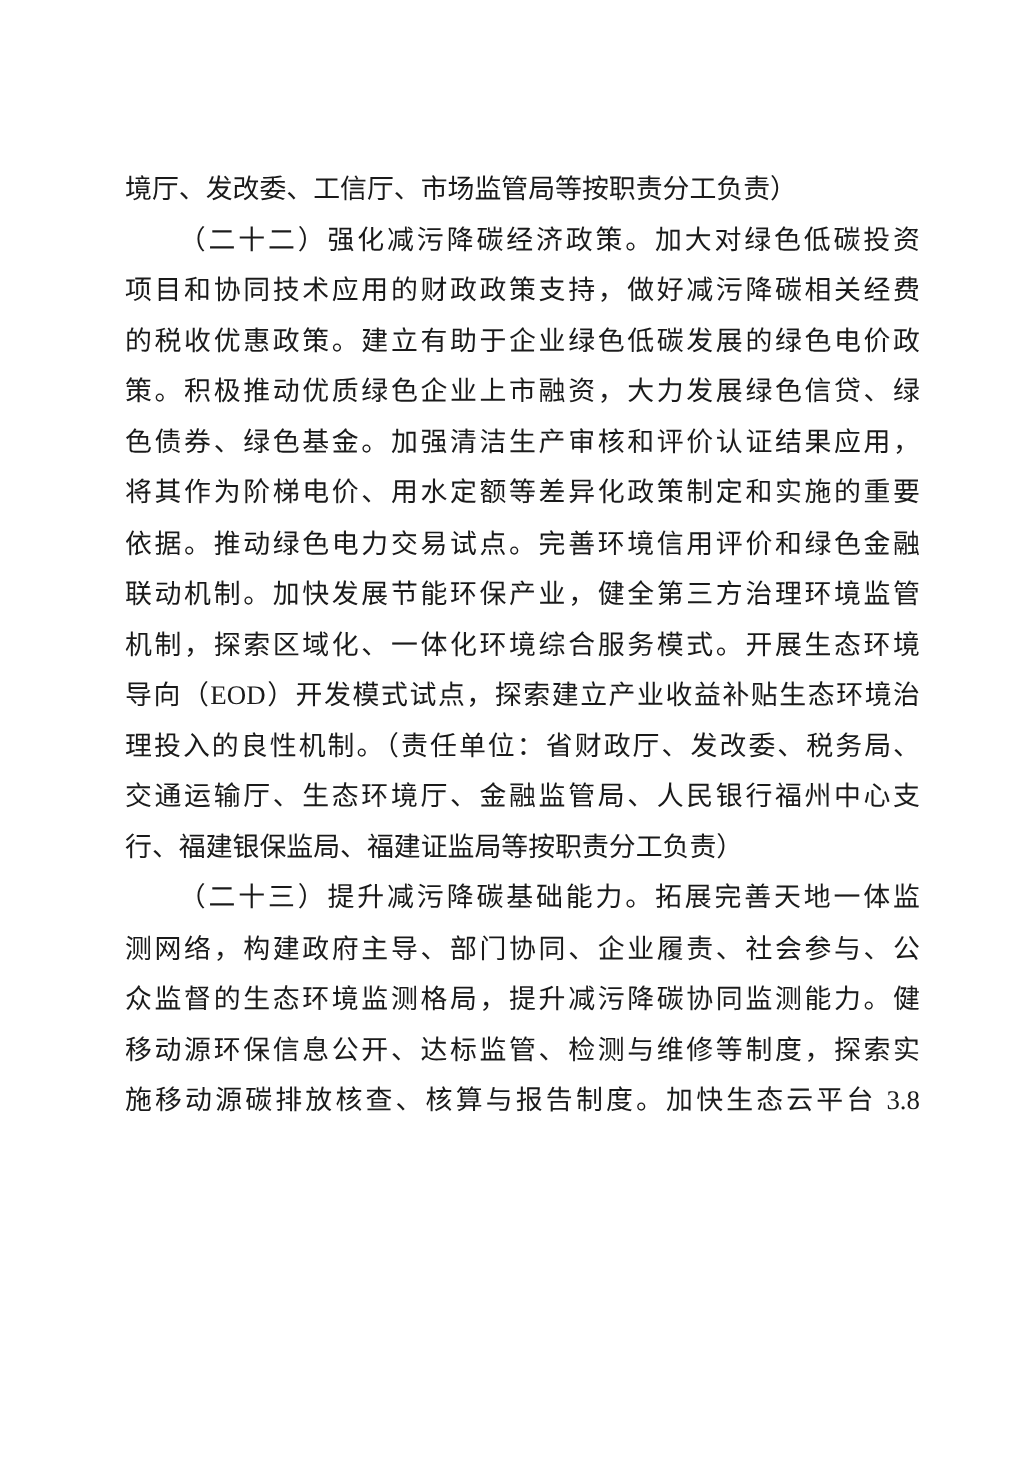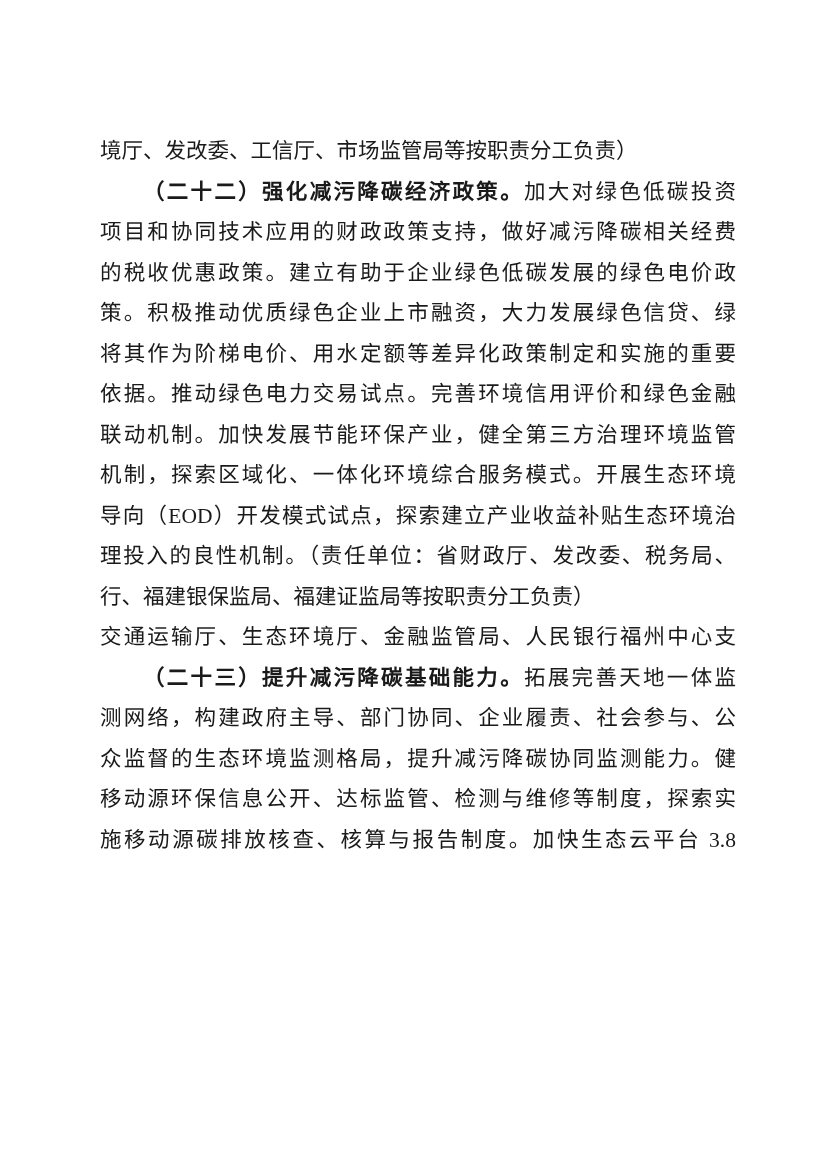--- a/index.html
+++ b/index.html
@@ -29,21 +29,21 @@
     overflow: hidden;
   }
   .line.justify {
     text-align: justify;
     text-align-last: justify;
   }
   .line.indent {
     text-indent: 43px;
   }
   .line b {
-    font-weight: 700;
+    font-weight: 400;
   }
   .footer {
     position: absolute;
     left: 126px;
     top: 1036px;
     font-size: 21px;
     line-height: 22px;
     word-spacing: 4px;
     color: #1a1a1a;
     margin-left: 26px;
@@ -52,28 +52,29 @@
 </head>
 <body>
 
 <div class="page">
   <div class="content" id="doc-body">
       <div class="line"><span>境厅、发改委、工信厅、市场监管局等按职责分工负责）</span></div>
       <div class="line justify indent"><b>（二十二）强化减污降碳经济政策。</b><span>加大对绿色低碳投资</span></div>
       <div class="line justify"><span>项目和协同技术应用的财政政策支持，做好减污降碳相关经费</span></div>
       <div class="line justify"><span>的税收优惠政策。建立有助于企业绿色低碳发展的绿色电价政</span></div>
       <div class="line justify"><span>策。积极推动优质绿色企业上市融资，大力发展绿色信贷、绿</span></div>
+      <div class="line justify"><span>色债券、绿色基金。加强清洁生产审核和评价认证结果应用，</span></div>
       <div class="line justify"><span>将其作为阶梯电价、用水定额等差异化政策制定和实施的重要</span></div>
       <div class="line justify"><span>依据。推动绿色电力交易试点。完善环境信用评价和绿色金融</span></div>
       <div class="line justify"><span>联动机制。加快发展节能环保产业，健全第三方治理环境监管</span></div>
       <div class="line justify"><span>机制，探索区域化、一体化环境综合服务模式。开展生态环境</span></div>
       <div class="line justify"><span>导向（EOD）开发模式试点，探索建立产业收益补贴生态环境治</span></div>
       <div class="line justify"><span>理投入的良性机制。（责任单位：省财政厅、发改委、税务局、</span></div>
+      <div class="line justify"><span>交通运输厅、生态环境厅、金融监管局、人民银行福州中心支</span></div>
       <div class="line"><span>行、福建银保监局、福建证监局等按职责分工负责）</span></div>
-      <div class="line justify"><span>交通运输厅、生态环境厅、金融监管局、人民银行福州中心支</span></div>
       <div class="line justify indent"><b>（二十三）提升减污降碳基础能力。</b><span>拓展完善天地一体监</span></div>
       <div class="line justify"><span>测网络，构建政府主导、部门协同、企业履责、社会参与、公</span></div>
       <div class="line justify"><span>众监督的生态环境监测格局，提升减污降碳协同监测能力。健</span></div>
       <div class="line justify"><span>移动源环保信息公开、达标监管、检测与维修等制度，探索实</span></div>
       <div class="line justify"><span>施移动源碳排放核查、核算与报告制度。加快生态云平台 3.8</span></div>
     </div>
   <div class="footer">- 18 -</div>
 </div>
 
 </body></html>

